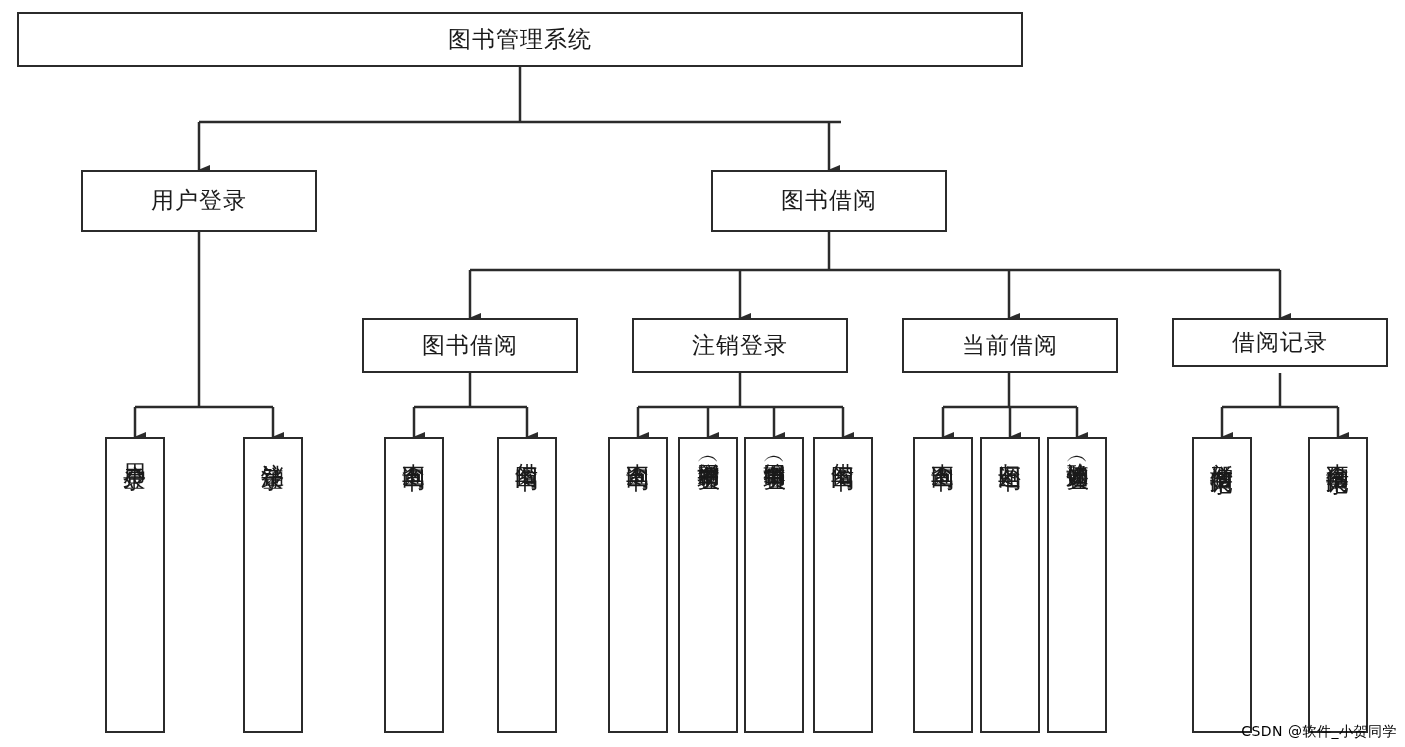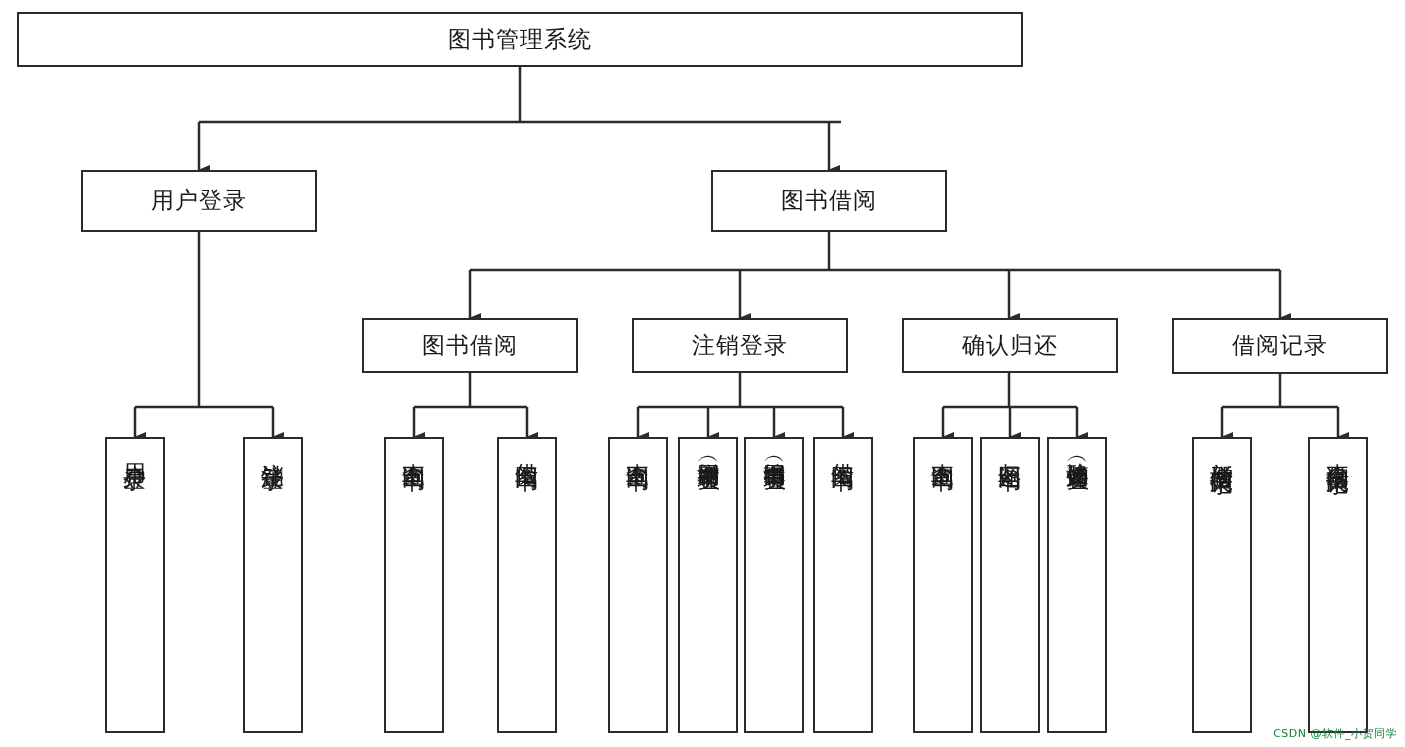--- a/index.html
+++ b/index.html
@@ -56,22 +56,22 @@
     color: #1a1a1a;
   }
   .node.vert.tall-text .label {
     font-size: 22px;
     letter-spacing: 1px;
   }
   .watermark {
     position: absolute;
     right: 8px;
     bottom: 6px;
-    font-size: 11px;
-    color: #15803d;
+    font-size: 14px;
+    color: #000000;
     letter-spacing: 0.5px;
     z-index: 5;
     white-space: nowrap;
   }
 </style>
 </head>
 <body>
 
 <div id="diagram-root">
 
@@ -137,23 +137,23 @@
     <span class="label">图书借阅</span>
   </div>
 
   <div class="node horiz" style="left:362px; top:318px; width:216px; height:55px;">
     <span class="label">图书借阅</span>
   </div>
   <div class="node horiz" style="left:632px; top:318px; width:216px; height:55px;">
     <span class="label">注销登录</span>
   </div>
   <div class="node horiz" style="left:902px; top:318px; width:216px; height:55px;">
-    <span class="label">确认归还</span>
-  </div>
-  <div class="node horiz" style="left:1172px; top:318px; width:216px; height:56px;">
+    <span class="label">当前借阅</span>
+  </div>
+  <div class="node horiz" style="left:1172px; top:318px; width:216px; height:49px;">
     <span class="label">借阅记录</span>
   </div>
 
   <div class="node vert" style="left:105px; top:437px; width:60px; height:296px;">
     <span class="label">用户登录</span>
   </div>
   <div class="node vert" style="left:243px; top:437px; width:60px; height:296px;">
     <span class="label">注销登录</span>
   </div>
 

